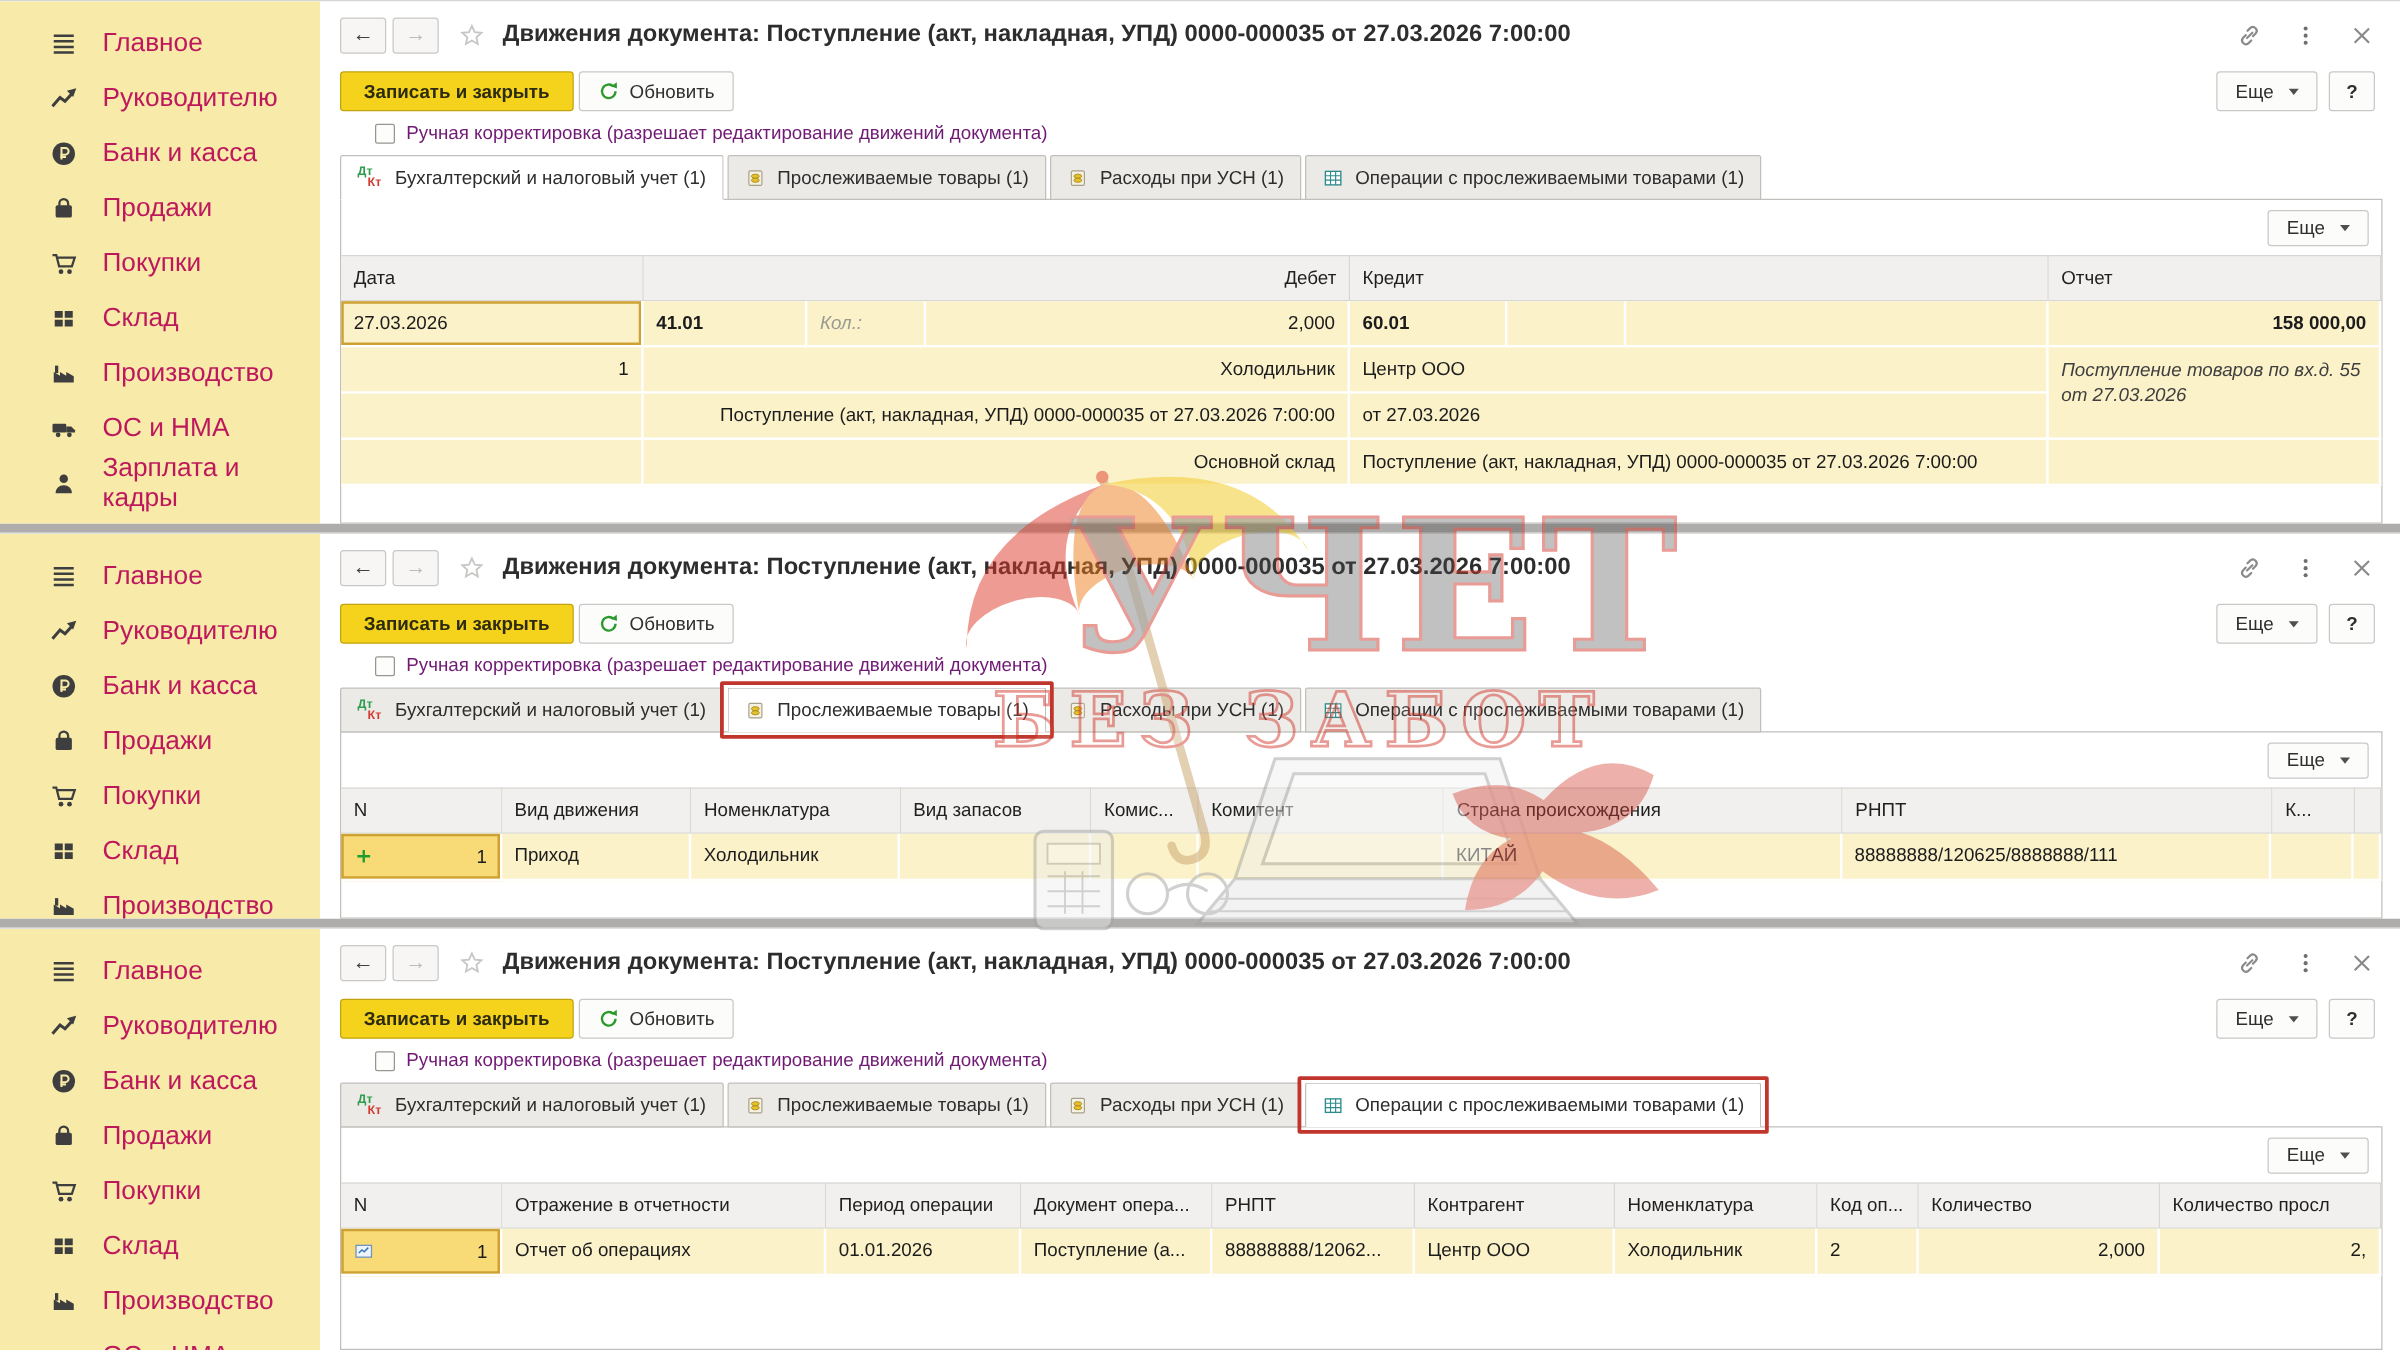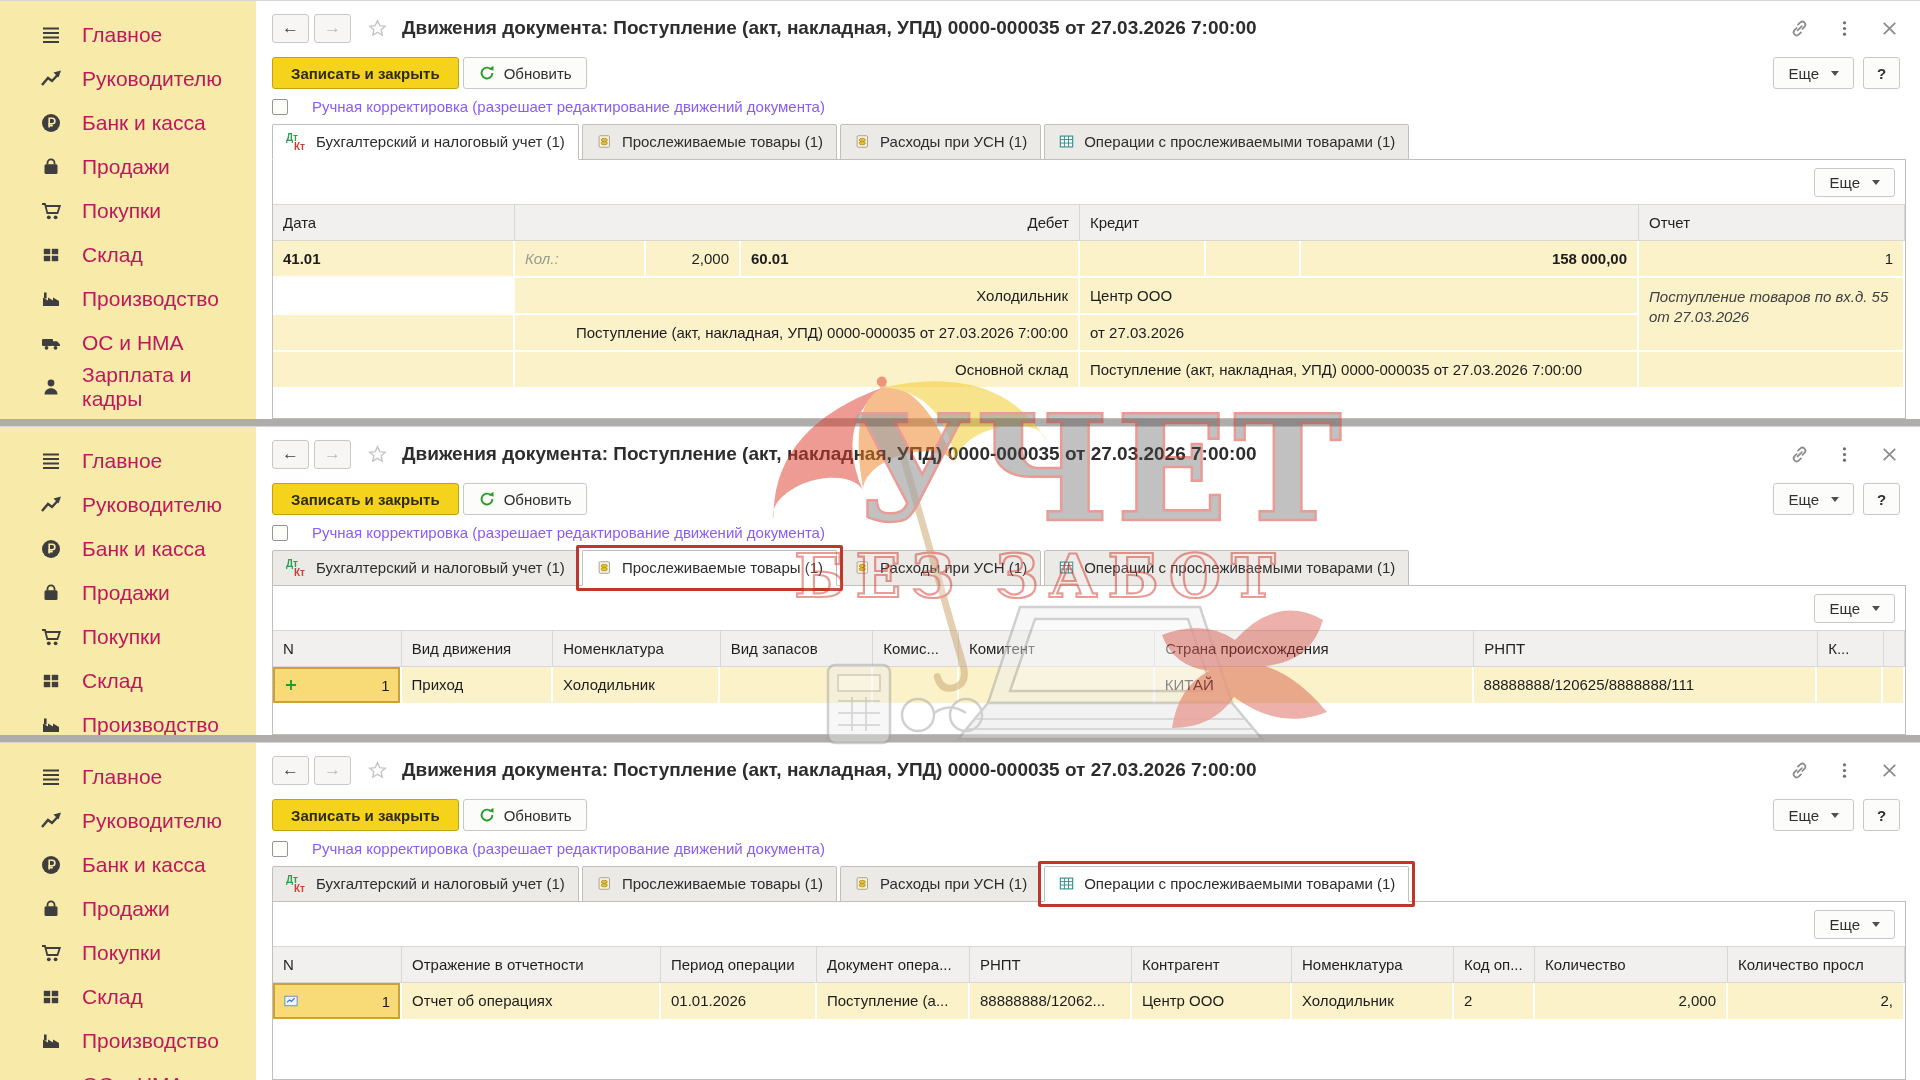--- a/index.html
+++ b/index.html
@@ -33,25 +33,25 @@
   .toolbar { display:flex; align-items:center; gap:4px; padding:8px 20px 4px 16px; }
   .btn-primary { height:32px; display:flex; align-items:center; padding:0 18px; background:#f5d31c;
     border:1px solid #c2a30d; border-radius:3px; font-size:15px; font-weight:bold; color:#2e2c10; cursor:pointer; }
   .btn { height:32px; display:flex; align-items:center; gap:8px; background:#fcfcfb; border:1px solid #c9c8c6;
     border-radius:3px; padding:0 14px; font-size:15px; color:#2f2f2f; cursor:pointer; }
   .btn-help { width:37px; justify-content:center; font-weight:bold; }
   .toolbar-right { margin-left:auto; display:flex; gap:9px; }
   .caret { width:0; height:0; border-left:4px solid transparent; border-right:4px solid transparent; border-top:5px solid #4f4f4f; margin-left:4px; }
   .reficn { width:18px; height:18px; }
 
-  .checkline { display:flex; align-items:center; gap:24px; padding:5px 16px 9px; font-size:15px; color:#8b5cf6; }
+  .checkline { display:flex; align-items:center; gap:9px; padding:5px 16px 9px; font-size:15px; color:#701a75;margin-left:28px; }
   .checkbox { width:16px; height:16px; border:1px solid #97968f; border-radius:2px; background:#fdfdfc; cursor:pointer; }
 
   .tabsrow { display:flex; gap:3px; padding-left:16px; position:relative; z-index:3; margin-bottom:-1px; }
-  .tab { display:flex; align-items:flex-start; gap:9px; padding:8px 13px 8px; font-size:15px; color:#2d2d2d;
+  .tab { display:flex; align-items:center; gap:9px; padding:8px 13px 8px; font-size:15px; color:#2d2d2d;
     background:#eceae7; border:1px solid #c0bfbc; border-radius:2px 2px 0 0; position:relative; cursor:pointer; white-space:nowrap; }
   .tab.active { background:#fff; border-bottom:1px solid #fff; z-index:4; }
   .tab.annotated::after { content:""; position:absolute; top:-6px; bottom:-6px; left:-7px; right:-7px;
     border:3px solid #c0362c; border-radius:2px; pointer-events:none; }
   .dtkt { display:flex; flex-direction:column; font-size:10px; font-weight:bold; line-height:9px; width:21px; }
   .dtkt .dt { color:#2e9e4f; }
   .dtkt .kt { color:#d23b32; margin-left:8px; }
   .tabicn { width:17px; height:17px; }
 
   .contentwrap { flex:1; min-height:0; margin:0 14px 0 16px; border:1px solid #c0bfbc; background:#fff; position:relative; z-index:2; }
@@ -299,20 +299,21 @@
               <span>Еще</span>
               <span class="caret"></span>
             </div>
           </div>
         <div class="ledger">
           <div class="lh">Дата</div>
           <div class="lh sp24">Дебет</div>
           <div class="lh sp57">Кредит</div>
           <div class="lh">Отчет</div>
 
+          <div class="ld selcell">27.03.2026</div>
           <div class="ld b">41.01</div>
           <div class="ld muted">Кол.:</div>
           <div class="ld ar">2,000</div>
           <div class="ld b">60.01</div>
           <div class="ld"></div>
           <div class="ld"></div>
           <div class="ld ar b">158 000,00</div>
 
           <div class="ld ar">1</div>
           <div class="ld sp24">Холодильник</div>

